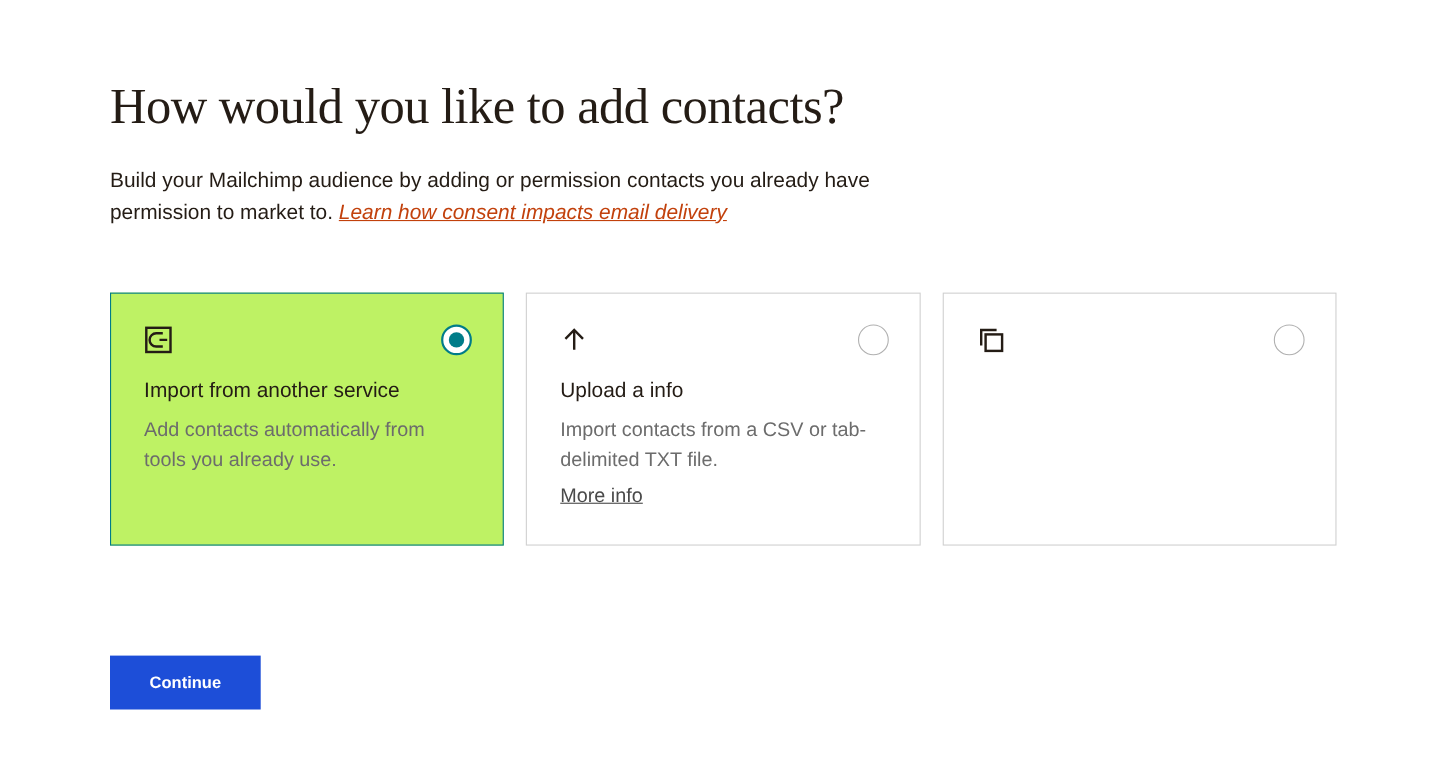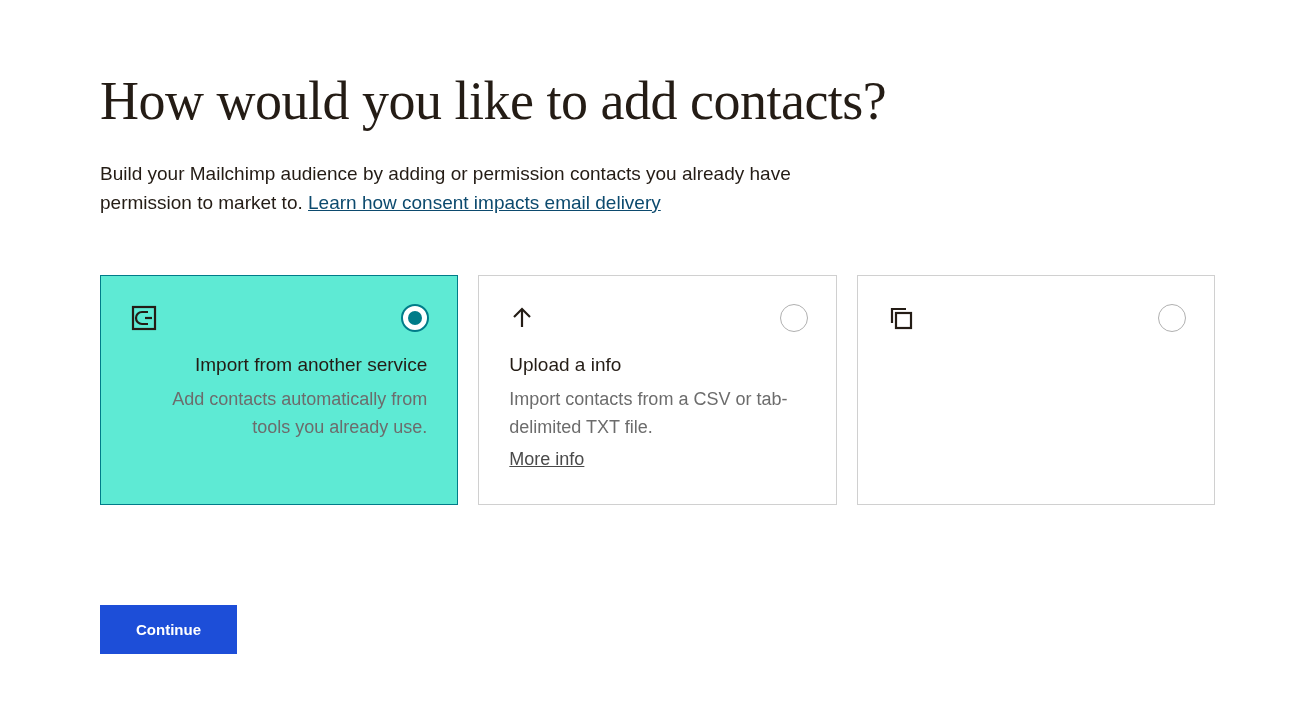--- a/index.html
+++ b/index.html
@@ -8,54 +8,54 @@
       box-sizing: border-box;
     }
     body {
       font-family: -apple-system, BlinkMacSystemFont, "Segoe UI", Helvetica, Arial, sans-serif;
       background: #ffffff;
       padding: 70px 100px;
       color: #241c15;
     }
     .page-title {
       font-family: Georgia, "Times New Roman", serif;
-      font-size: 54px;
+      font-size: 46px;
       font-weight: 400;
       color: #241c15;
       margin-bottom: 28px;
       letter-spacing: -0.5px;
     }
     .subtitle {
       font-size: 19px;
       color: #241c15;
       line-height: 1.5;
       max-width: 720px;
       margin-bottom: 58px;
     }
     .subtitle a {
-      color: #0c4a6e;
+      color: #c2410c;
       text-decoration: underline;
+      font-style: italic;
     }
     .cards {
       display: flex;
       gap: 20px;
       margin-bottom: 100px;
     }
     .card {
       flex: 1;
       border: 1px solid #d0d0d0;
       padding: 28px 30px 30px 30px;
       position: relative;
       cursor: pointer;
       min-height: 230px;
     }
     .card.selected {
       border: 1px solid #007c89;
-      background: #5eead4;
-      text-align: right;
+      background: #bef264;
     }
     .card-icon {
       margin-bottom: 22px;
       height: 28px;
       display: flex;
       align-items: center;
     }
     .card-title {
       font-size: 19px;
       font-weight: 400;

